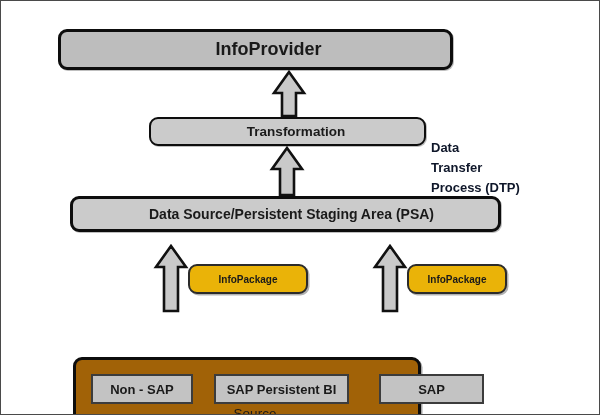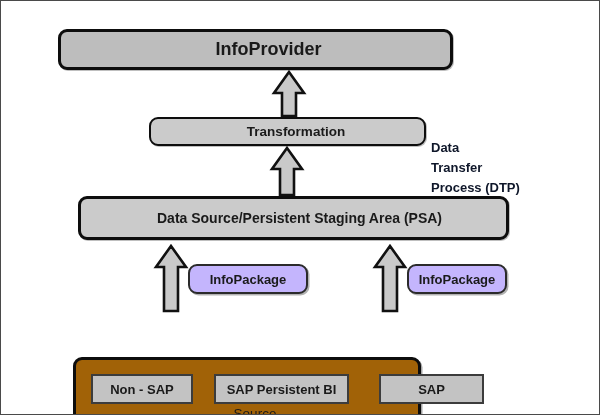--- a/index.html
+++ b/index.html
@@ -39,32 +39,32 @@
   .node-transformation {
     left: 148px; top: 116px; width: 277px; height: 29px;
     background: #cbcbcb;
     border: 2px solid #0d0d0d;
     font-size: 13.5px;
     text-indent: 8px;
     box-shadow: 1px 1px 0 rgba(0,0,0,0.25);
     padding-left: 9px;
   }
   .node-psa {
-    left: 77px; top: 195px; width: 431px; height: 44px;
+    left: 69px; top: 195px; width: 431px; height: 36px;
     background: #cbcbcb;
     border: 3px solid #0d0d0d;
     font-size: 14px;
     text-indent: 12px;
     box-shadow: 1px 1px 0 rgba(0,0,0,0.25);
   }
   .node-infopackage {
     top: 263px; height: 30px;
-    background: #c4b5fd;
+    background: #eab308;
     border: 2px solid #2b2b2b;
-    font-size: 13px;
+    font-size: 10px;
     box-shadow: 1.5px 1.5px 0 rgba(0,0,0,0.3);
   }
   .node-infopackage.left  { left: 187px; width: 120px; }
   .node-infopackage.right { left: 406px; width: 100px; }
   .node-source-container {
     left: 72px; top: 311px; width: 348px; height: 68px;
     background: #a16207;
     border: 3px solid #0d0d0d;
     box-shadow: 1.5px 1.5px 0 rgba(0,0,0,0.35);
     margin-top: 45px;

